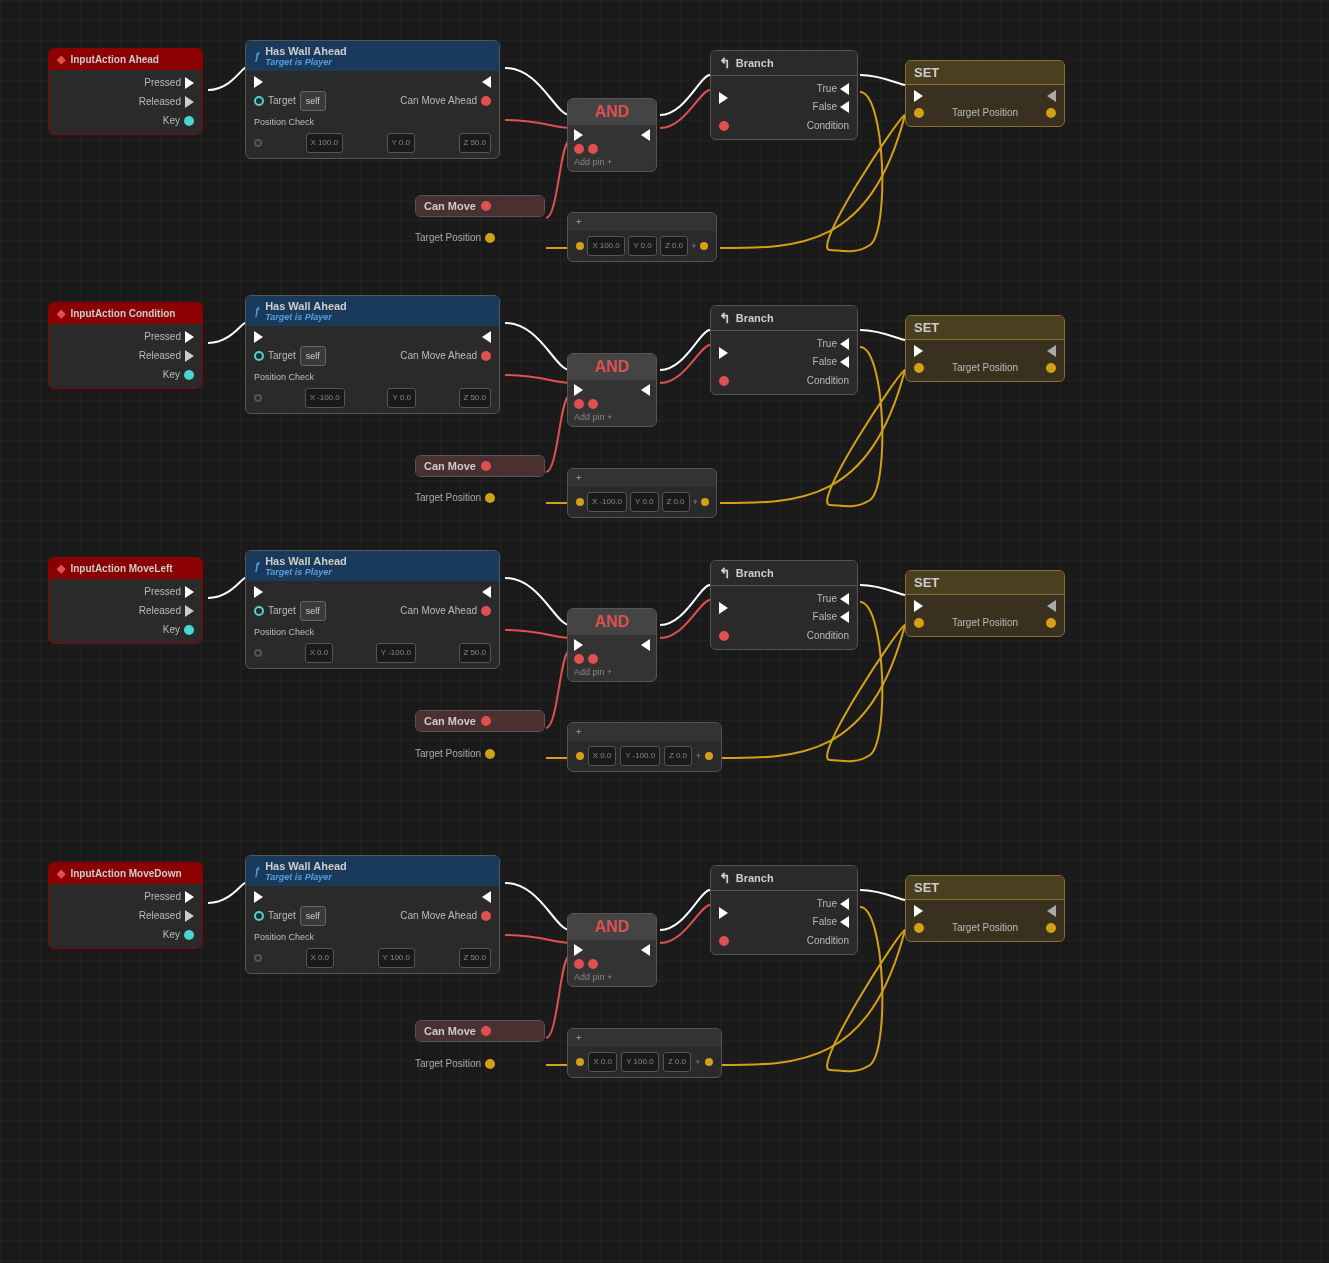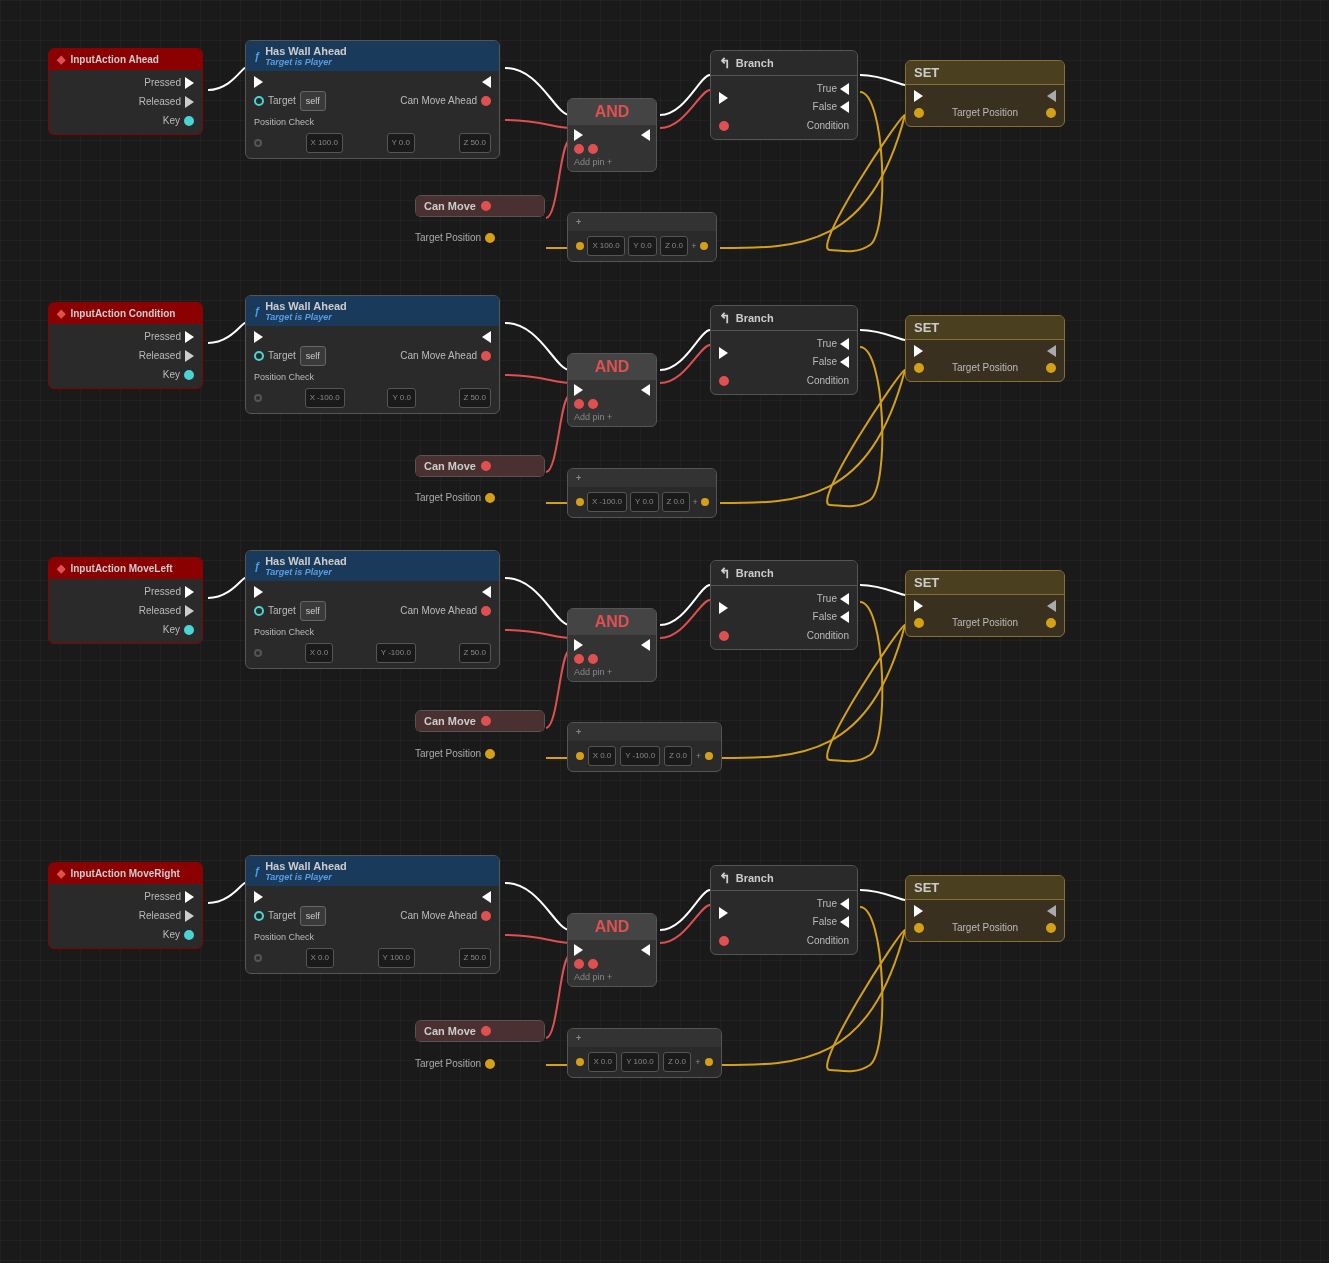--- a/index.html
+++ b/index.html
@@ -738,21 +738,21 @@
       <span class="pin-circle yellow"></span>
       <span>Target Position</span>
       <span class="pin-circle yellow"></span>
     </div>
   </div>
 </div>
 
 <div class="node node-input-action" style="left:48px; top:862px; width:155px;">
   <div class="node-header">
     <span style="color:#e05050;">◆</span>
-    <span style="font-size:10px;">InputAction MoveRight</span>
+    <span style="font-size:10px;">InputAction MoveDown</span>
   </div>
   <div class="node-body">
     <div class="pin-row right">
         <span>Pressed</span>
         <span class="pin-exec connected"></span>
       </div>
     <div class="pin-row right">
         <span>Released</span>
         <span class="pin-exec"></span>
       </div>

